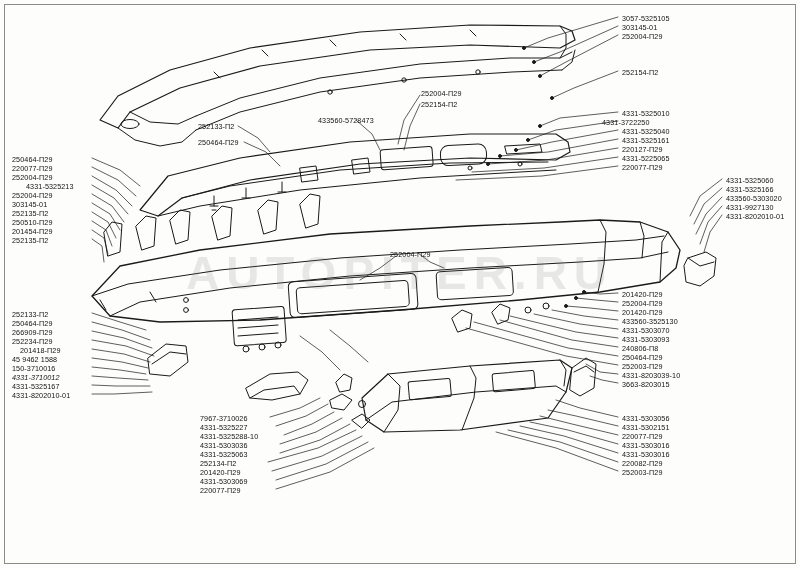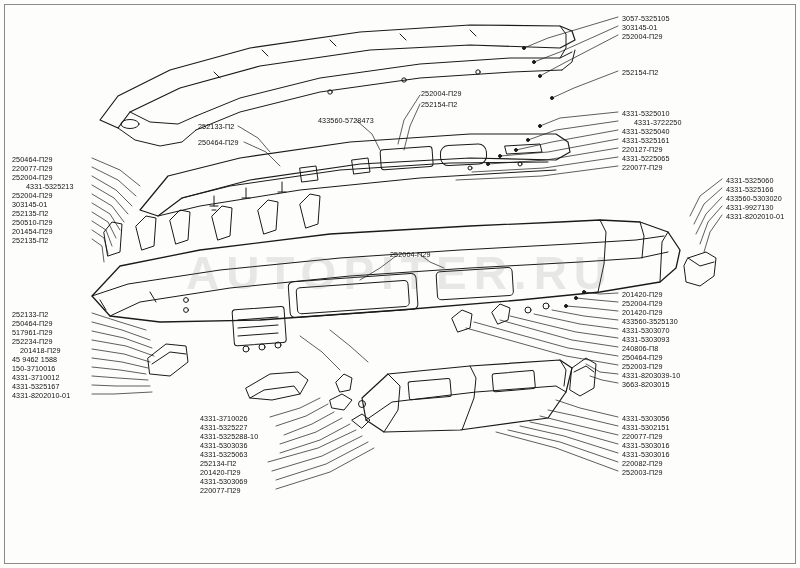--- a/index.html
+++ b/index.html
@@ -265,21 +265,21 @@
   </svg>
 
   <div class="wm">AUTOPITER.RU</div>
 
   <div id="labels">
       <div class="label" style="left: 622px; top: 14px;">3057-5325105</div>
       <div class="label" style="left: 622px; top: 23px;">303145-01</div>
       <div class="label" style="left: 622px; top: 32px;">252004-П29</div>
       <div class="label" style="left: 622px; top: 68px;">252154-П2</div>
       <div class="label" style="left: 622px; top: 109px;">4331-5325010</div>
-      <div class="label" style="left: 634px; top: 118px;">4331-3722250</div>
+      <div class="label" style="left: 602px; top: 118px;">4331-3722250</div>
       <div class="label" style="left: 622px; top: 127px;">4331-5325040</div>
       <div class="label" style="left: 622px; top: 136px;">4331-5325161</div>
       <div class="label" style="left: 622px; top: 145px;">220127-П29</div>
       <div class="label" style="left: 622px; top: 154px;">4331-5225065</div>
       <div class="label" style="left: 622px; top: 163px;">220077-П29</div>
       <div class="label" style="left: 726px; top: 176px;">4331-5325060</div>
       <div class="label" style="left: 726px; top: 185px;">4331-5325166</div>
       <div class="label" style="left: 726px; top: 194px;">433560-5303020</div>
       <div class="label" style="left: 726px; top: 203px;">4331-9927130</div>
       <div class="label" style="left: 726px; top: 212px;">4331-8202010-01</div>
@@ -306,29 +306,29 @@
       <div class="label" style="left: 12px; top: 173px;">252004-П29</div>
       <div class="label" style="left: 10px; top: 182px; margin-left: 16px;">4331-5325213</div>
       <div class="label" style="left: 12px; top: 191px;">252004-П29</div>
       <div class="label" style="left: 12px; top: 200px;">303145-01</div>
       <div class="label" style="left: 12px; top: 209px;">252135-П2</div>
       <div class="label" style="left: 12px; top: 218px;">250510-П29</div>
       <div class="label" style="left: 12px; top: 227px;">201454-П29</div>
       <div class="label" style="left: 12px; top: 236px;">252135-П2</div>
       <div class="label" style="left: 12px; top: 310px;">252133-П2</div>
       <div class="label" style="left: 12px; top: 319px;">250464-П29</div>
-      <div class="label" style="left: 12px; top: 328px;">517961-П29</div>
+      <div class="label" style="left: 12px; top: 328px;">266909-П29</div>
       <div class="label" style="left: 12px; top: 337px;">252234-П29</div>
       <div class="label" style="left: 12px; top: 346px; margin-left: 8px;">201418-П29</div>
       <div class="label" style="left: 12px; top: 355px;">45 9462 1588</div>
       <div class="label" style="left: 12px; top: 364px;">150-3710016</div>
-      <div class="label" style="left: 12px; top: 373px;">4331-3710012</div>
+      <div class="label" style="left: 12px; top: 373px; font-style: italic;">4331-3710012</div>
       <div class="label" style="left: 12px; top: 382px;">4331-5325167</div>
       <div class="label" style="left: 12px; top: 391px;">4331-8202010-01</div>
-      <div class="label" style="left: 200px; top: 414px;">4331-3710026</div>
+      <div class="label" style="left: 200px; top: 414px;">7967-3710026</div>
       <div class="label" style="left: 200px; top: 423px;">4331-5325227</div>
       <div class="label" style="left: 200px; top: 432px;">4331-5325288-10</div>
       <div class="label" style="left: 200px; top: 441px;">4331-5303036</div>
       <div class="label" style="left: 200px; top: 450px;">4331-5325063</div>
       <div class="label" style="left: 200px; top: 459px;">252134-П2</div>
       <div class="label" style="left: 200px; top: 468px;">201420-П29</div>
       <div class="label" style="left: 200px; top: 477px;">4331-5303069</div>
       <div class="label" style="left: 200px; top: 486px;">220077-П29</div>
       <div class="label" style="left: 198px; top: 122px;">252133-П2</div>
       <div class="label" style="left: 198px; top: 138px;">250464-П29</div>

